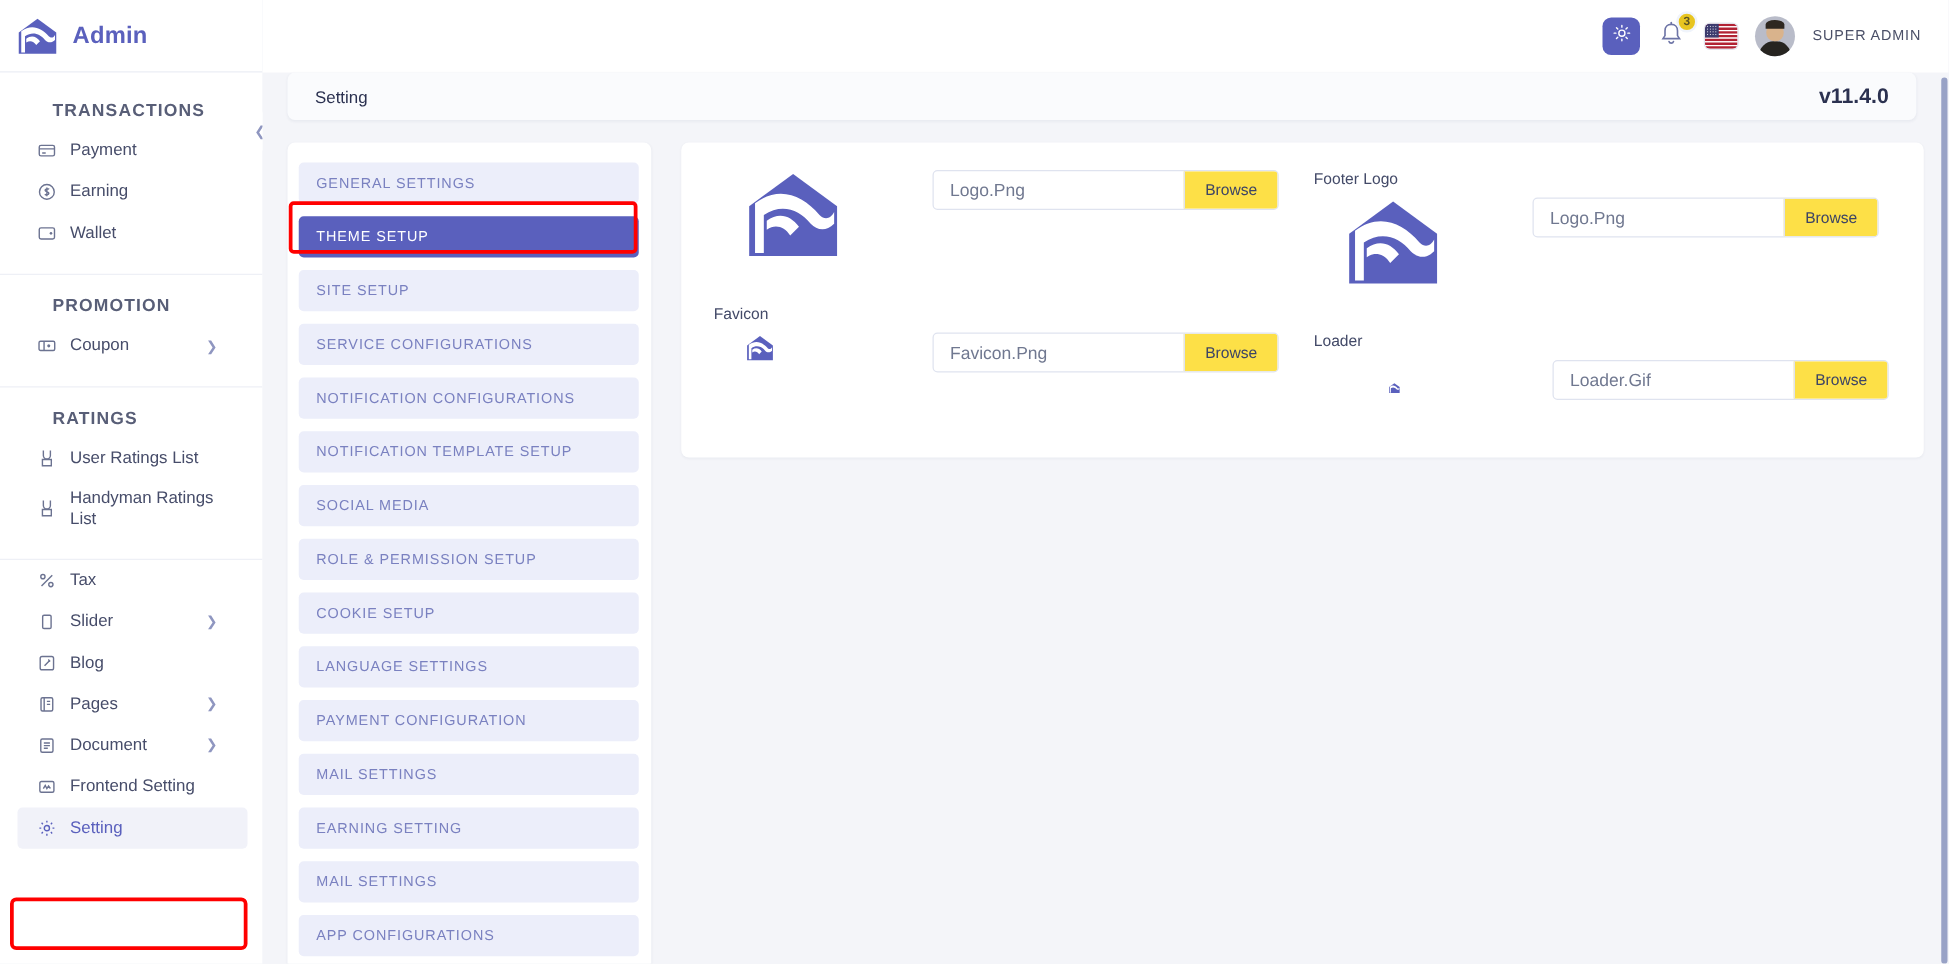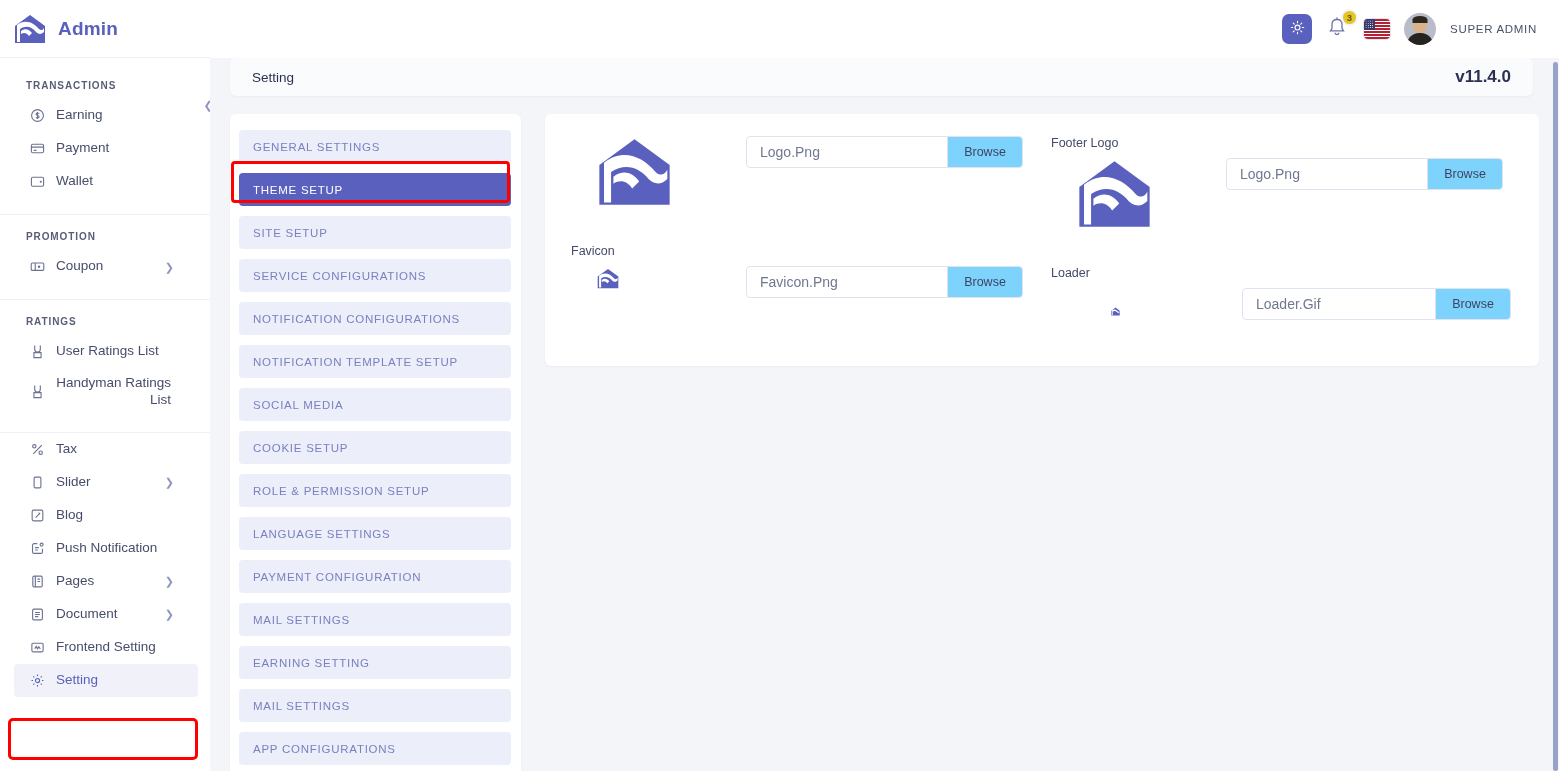--- a/index.html
+++ b/index.html
@@ -30,22 +30,22 @@
   .brand-mark { width: 32px; height: 30px; flex: 0 0 32px; }
   .brand-text {
     margin-left: 12px;
     font-size: 19px; font-weight: bold;
     color: #5a60bd; letter-spacing: .2px;
   }
   .nav { padding-top: 6px; }
   .nav-group { border-bottom: 1px solid #eef0f6; padding-bottom: 16px; }
   .nav-group:last-child { border-bottom: none; }
   .nav-group-title {
-    font-size: 10px; font-weight: bold; letter-spacing: .9px;
-    color: #585e77; padding: 16px 0 8px 26px;
+    font-size: 14px; font-weight: bold; letter-spacing: .9px;
+    color: #585e77; padding: 16px 0 8px 42px;
     text-transform: uppercase;
   }
   .nav-item {
     display: flex; align-items: center;
     padding: 7px 14px 7px 30px;
     font-size: 13.5px; color: #474d6a;
     cursor: pointer; position: relative;
     min-height: 33px;
   }
   .nav-item .ico {
@@ -227,21 +227,21 @@
     border: 1px solid #dfe3ef; border-radius: 4px;
     overflow: hidden; background: #ffffff;
   }
   .filebox .fname {
     flex: 1; display: flex; align-items: center;
     padding-left: 13px; font-size: 14px; color: #707890;
   }
   .filebox .browse {
     width: 75px; flex: 0 0 75px;
     border-left: 1px solid #dfe3ef;
-    background: #7dd3fc;
+    background: #fde047;
     display: flex; align-items: center; justify-content: center;
     font-size: 12.5px; color: #3d4465; cursor: pointer;
   }
   .save-row { display: flex; justify-content: flex-end; margin-top: 16px; }
   .save-btn {
     width: 72px; height: 28px;
     background: #5a60bd; color: #ffffff;
     border: none; border-radius: 4px;
     font-size: 11px; letter-spacing: .8px;
     font-family: "Liberation Sans", sans-serif;
@@ -282,34 +282,34 @@
       <span>❮</span>
     </div>
 
     <nav class="nav">
 
       <div class="nav-group">
         <div class="nav-group-title">TRANSACTIONS</div>
         <div class="nav-item">
           <span class="ico">
             <svg viewBox="0 0 16 16" width="15" height="15" fill="none" stroke="currentColor" stroke-width="1.2">
+              <rect x="1.5" y="3.5" width="13" height="9" rx="1.5"></rect>
+                <path d="M1.5 6.5h13M4 10h3"></path>
+            </svg>
+          </span>
+          <span class="lbl">Payment</span>
+        </div>
+        <div class="nav-item">
+          <span class="ico">
+            <svg viewBox="0 0 16 16" width="15" height="15" fill="none" stroke="currentColor" stroke-width="1.2">
               <circle cx="8" cy="8" r="6.3"></circle>
                 <path d="M8 4.2v7.6M9.9 5.8c-.5-.6-3.4-1-3.4.9 0 1.6 3.2.9 3.2 2.5 0 1.8-2.9 1.5-3.4.8"></path>
             </svg>
           </span>
           <span class="lbl">Earning</span>
-        </div>
-        <div class="nav-item">
-          <span class="ico">
-            <svg viewBox="0 0 16 16" width="15" height="15" fill="none" stroke="currentColor" stroke-width="1.2">
-              <rect x="1.5" y="3.5" width="13" height="9" rx="1.5"></rect>
-                <path d="M1.5 6.5h13M4 10h3"></path>
-            </svg>
-          </span>
-          <span class="lbl">Payment</span>
         </div>
         <div class="nav-item">
           <span class="ico">
             <svg viewBox="0 0 16 16" width="15" height="15" fill="none" stroke="currentColor" stroke-width="1.2">
               <rect x="1.5" y="3.5" width="13" height="9.5" rx="1.5"></rect>
                 <circle cx="11.5" cy="8.2" r="1.1" fill="currentColor" stroke="none"></circle>
             </svg>
           </span>
           <span class="lbl">Wallet</span>
         </div>
@@ -334,21 +334,21 @@
         <div class="nav-group-title">RATINGS</div>
         <div class="nav-item">
           <span class="ico">
             <svg viewBox="0 0 16 16" width="15" height="15" fill="none" stroke="currentColor" stroke-width="1.2">
               <path d="M5 1.5v4.2a3 3 0 0 0 6 0V1.5"></path>
                 <path d="M4.2 9.2h7.6v5.3H4.2z"></path>
             </svg>
           </span>
           <span class="lbl">User Ratings List</span>
         </div>
-        <div class="nav-item" style="width:185px;text-align:right;">
+        <div class="nav-item" style="width:185px;">
           <span class="ico">
             <svg viewBox="0 0 16 16" width="15" height="15" fill="none" stroke="currentColor" stroke-width="1.2">
               <path d="M5 1.5v4.2a3 3 0 0 0 6 0V1.5"></path>
                 <path d="M4.2 9.2h7.6v5.3H4.2z"></path>
             </svg>
           </span>
           <span class="lbl">Handyman Ratings List</span>
         </div>
       </div>
 
@@ -378,30 +378,20 @@
         <div class="nav-item">
           <span class="ico">
             <svg viewBox="0 0 16 16" width="15" height="15" fill="none" stroke="currentColor" stroke-width="1.2">
               <rect x="2.3" y="2.3" width="11.4" height="11.4" rx="1.6"></rect>
                 <path d="M6 10.2 10.4 5.8M9.2 5l1.6 1.6"></path>
             </svg>
           </span>
           <span class="lbl">Blog</span>
         </div>
 
-        <div class="nav-item">
-          <span class="ico">
-            <svg viewBox="0 0 16 16" width="15" height="15" fill="none" stroke="currentColor" stroke-width="1.2">
-              <path d="M13.3 8.3v3.3a1.6 1.6 0 0 1-1.6 1.6H4.3a1.6 1.6 0 0 1-1.6-1.6V4.4a1.6 1.6 0 0 1 1.6-1.6h3.4"></path>
-              <circle cx="12.4" cy="3.8" r="1.6"></circle>
-                <path d="M5.4 7h4M5.4 9.6h3"></path>
-            </svg>
-          </span>
-          <span class="lbl">Push Notification</span>
-        </div>
 
         <div class="nav-item">
           <span class="ico">
             <svg viewBox="0 0 16 16" width="15" height="15" fill="none" stroke="currentColor" stroke-width="1.2">
               <rect x="3" y="2.3" width="10" height="11.4" rx="1.3"></rect>
                 <path d="M5.7 2.3v11.4M8 5.4h2.8M8 8h2.8"></path>
             </svg>
           </span>
           <span class="lbl">Pages</span>
           <span class="chev">❯</span>
@@ -505,22 +495,22 @@
     <div class="content">
 
       <div class="tabs-card">
         <div class="tab-item">GENERAL SETTINGS</div>
         <div class="tab-item active">THEME SETUP</div>
         <div class="tab-item">SITE SETUP</div>
         <div class="tab-item">SERVICE CONFIGURATIONS</div>
         <div class="tab-item">NOTIFICATION CONFIGURATIONS</div>
         <div class="tab-item">NOTIFICATION TEMPLATE SETUP</div>
         <div class="tab-item">SOCIAL MEDIA</div>
+        <div class="tab-item">ROLE &amp; PERMISSION SETUP</div>
         <div class="tab-item">COOKIE SETUP</div>
-        <div class="tab-item">ROLE &amp; PERMISSION SETUP</div>
         <div class="tab-item">LANGUAGE SETTINGS</div>
         <div class="tab-item">PAYMENT CONFIGURATION</div>
         <div class="tab-item">MAIL SETTINGS</div>
         <div class="tab-item">EARNING SETTING</div>
         <div class="tab-item">MAIL SETTINGS</div>
         <div class="tab-item">APP CONFIGURATIONS</div>
 
         <div class="tab-highlight" style="top:47px; height:42px;"></div>
       </div>
 

